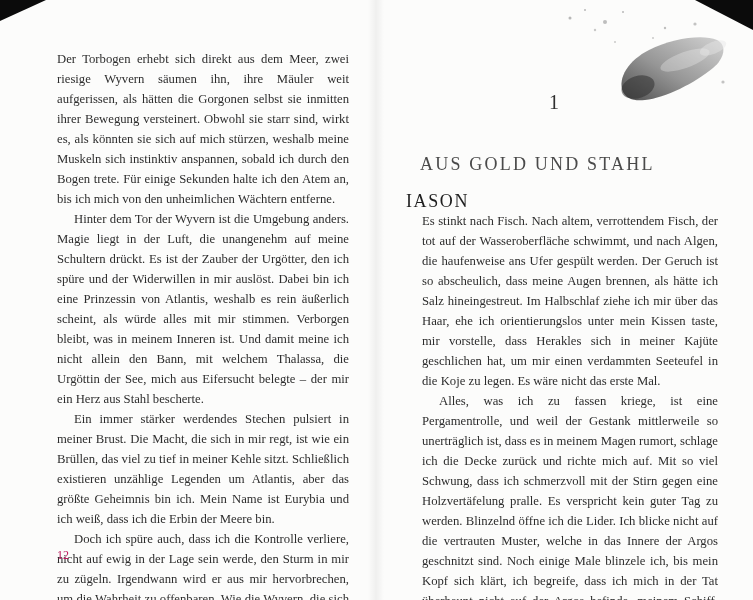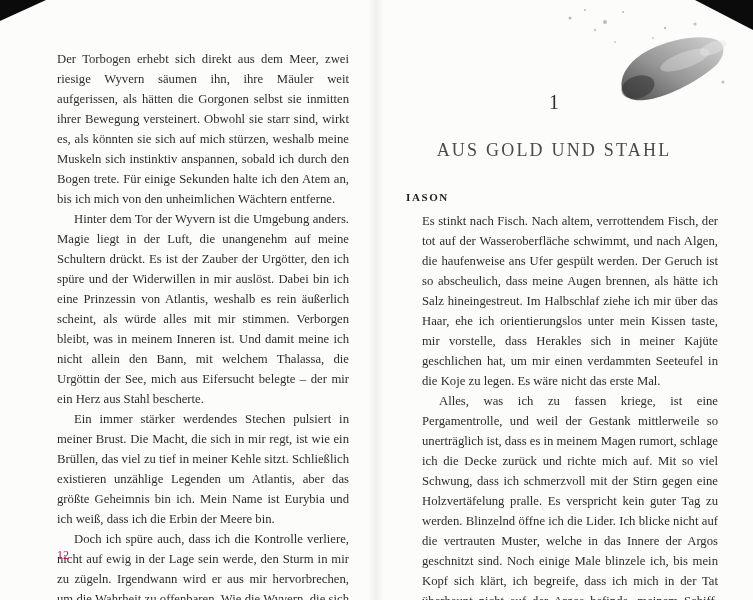--- a/index.html
+++ b/index.html
@@ -44,27 +44,27 @@
     hyphens: auto;
     -webkit-hyphens: auto;
   }
   .body-text p.no-indent { text-indent: 0; }
 
   .chapter-number {
     position: absolute; top: 91px; left: 0; width: 100%;
     text-align: center; font-size: 20px; color: #2f2f2f;
   }
   .chapter-title {
-    position: absolute; top: 140px; left: 0; width: 100%; margin: 0;
-    text-align: center; font-size: 18px; font-weight: 400;
+    position: absolute; top: 140px; left: 0; width: 100%; margin: 14px;
+    text-align: left; font-size: 18px; font-weight: 400;
     letter-spacing: 2.2px; color: #4a4a4a; white-space: nowrap;
   }
   .pov-heading {
     position: absolute; top: 191px; left: 0;
-    font-size: 11px; font-weight: 700; letter-spacing: 1.6px; color: #1e1e1e;
+    font-size: 18px; font-weight: 400; letter-spacing: 1.6px; color: #1e1e1e;
   }
   .rp-body { position: absolute; top: 211px; left: 16px; width: 100%; }
 
   .page-number { position: absolute; top: 548px; font-size: 12px; color: #be185d; }
   .pn-left { left: 57px; }
   .pn-right { left: 406px; width: 296px; text-align: right; }
 </style>
 </head>
 <body>
 

